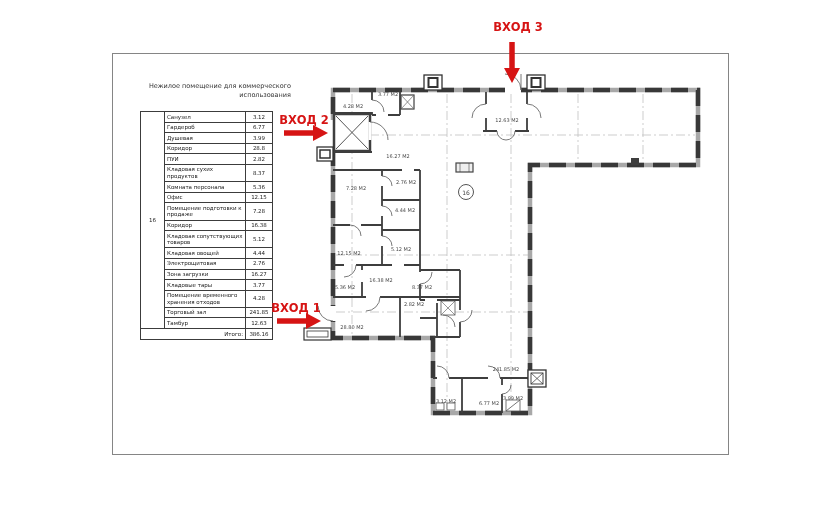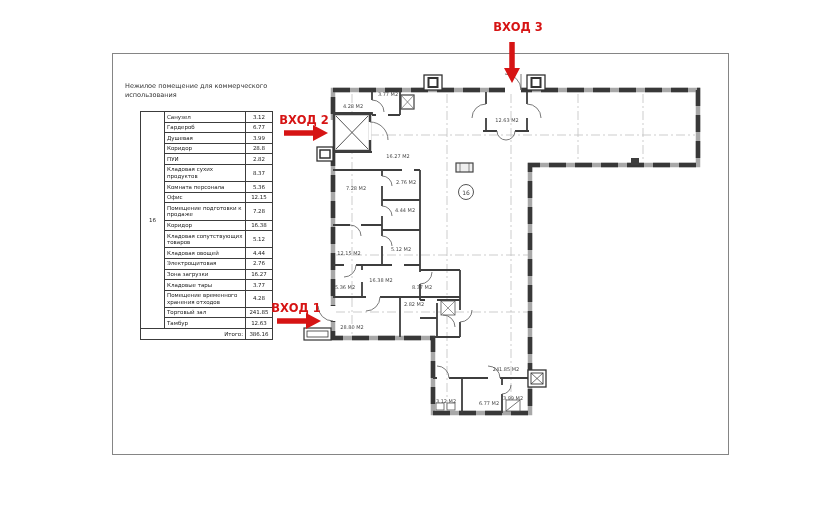--- a/index.html
+++ b/index.html
@@ -1,20 +1,20 @@
 <!DOCTYPE html>
 <html style="--accent: #d61414;"><head>
 <meta charset="utf-8">
 <style>
   html,body{margin:0;padding:0;background:#fff;}
   #app{position:relative;width:820px;height:512px;background:#fff;overflow:hidden;
        font-family:"DejaVu Sans",sans-serif;}
   .sheet{position:absolute;left:112px;top:53px;width:615px;height:400px;
          border:1px solid #858585;background:#fff;}
-  .title{position:absolute;left:125px;top:82px;width:166px;text-align:left;
+  .title{position:absolute;left:125px;top:82px;width:166px;text-align:right;
          font-size:6.5px;line-height:1.4;color:#333;}
   table.areas{position:absolute;left:140px;top:111px;border-collapse:collapse;
               font-size:5.5px;color:#222;table-layout:fixed;}
   table.areas td{border:1px solid #3c3c3c;line-height:1.2;padding:1.5px 2px;}
   td.c-id{width:19px;text-align:center;vertical-align:middle;}
   td.c-name{width:76px;}
   td.c-val{width:22px;text-align:center;}
   td.c-total-label{text-align:right;font-weight:normal;}
   svg#plan-svg{position:absolute;left:0;top:0;}
   .room-label{font-size:5px;fill:#4a4a4a;}

